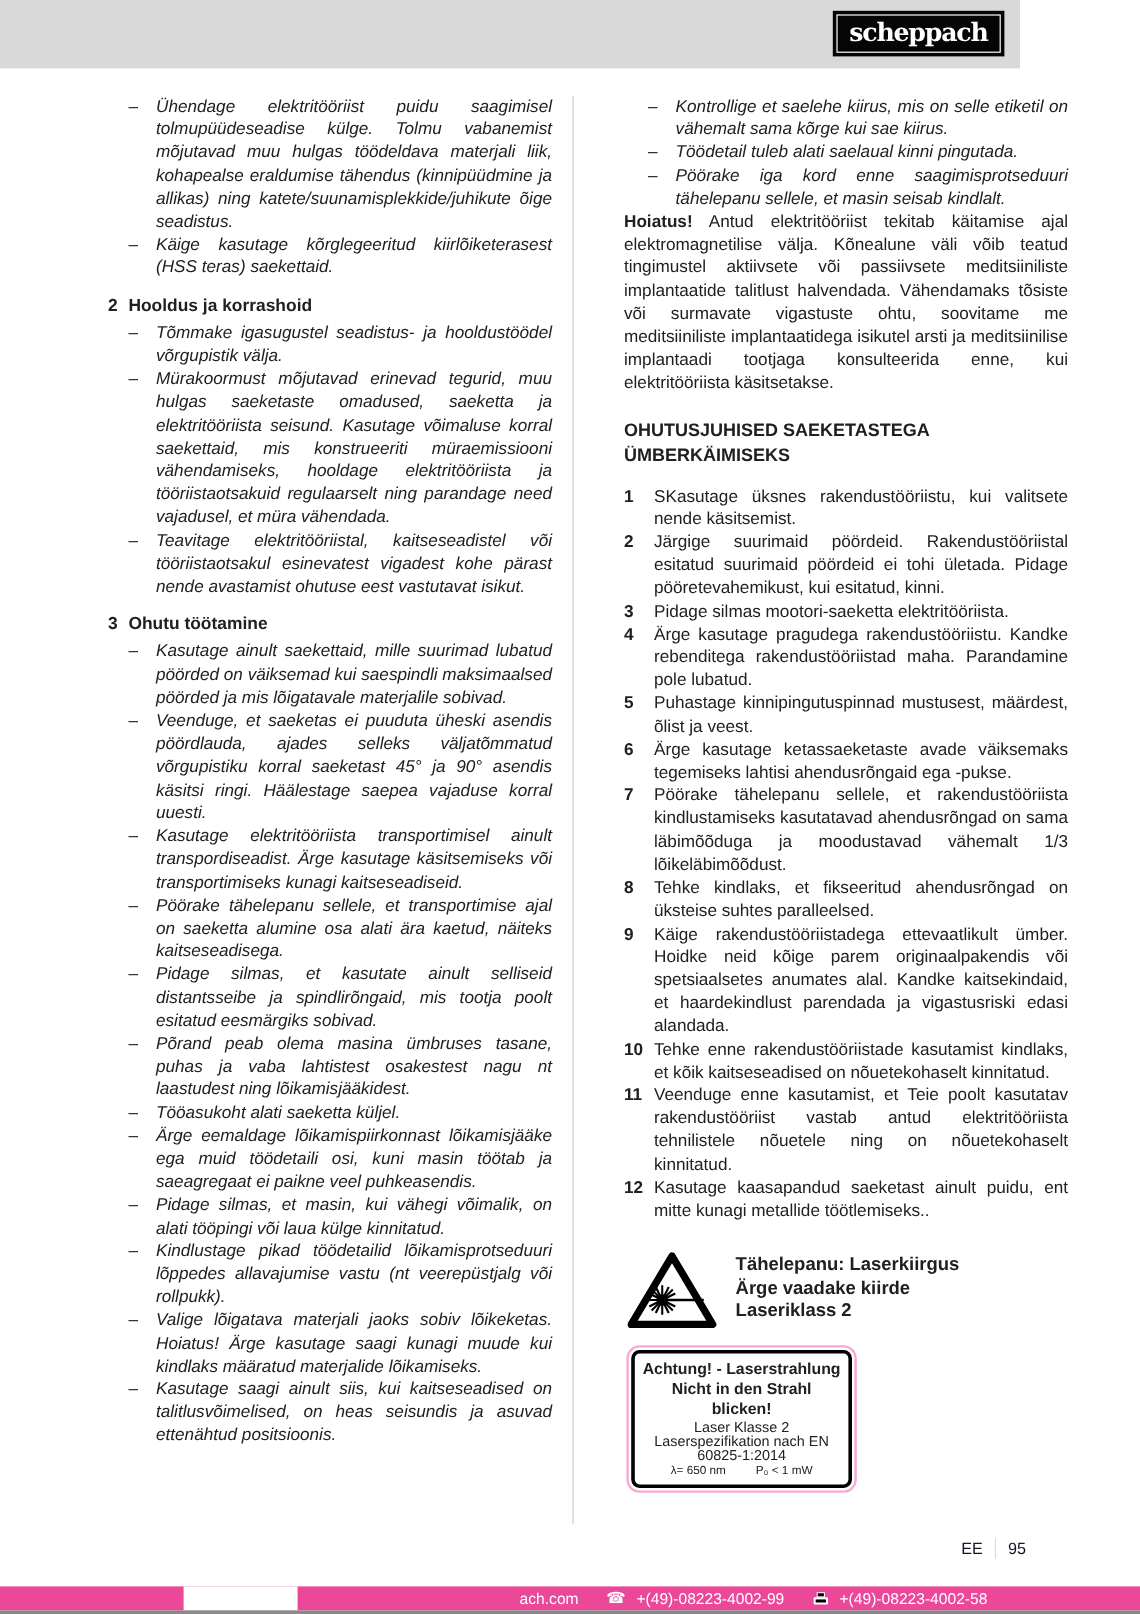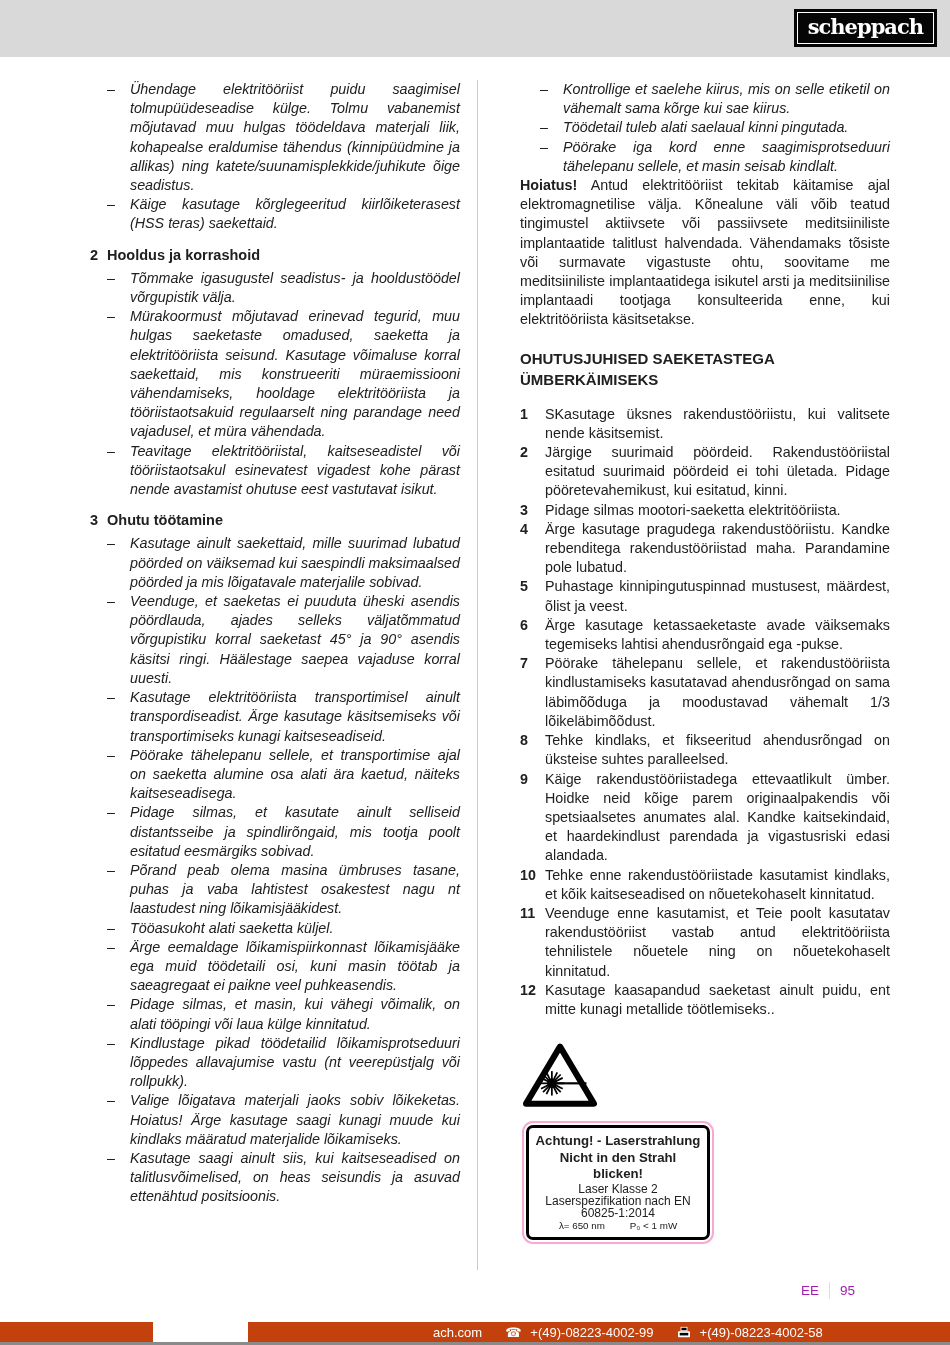--- a/index.html
+++ b/index.html
@@ -2,21 +2,21 @@
 <html><head>
 <meta charset="utf-8">
 <style>
   * { margin:0; padding:0; box-sizing:border-box; }
   html,body { background:#fff; }
   body {
     width:950px; height:1345px; position:relative; overflow:hidden;
     font-family:"Liberation Sans", sans-serif; color:#202020;
   }
   
-  .topbar { position:absolute; top:0; left:0; width:950px; height:57px; background:#d9d9d9; }
+  .topbar { position:absolute; top:0; left:0; width:850px; height:57px; background:#d9d9d9; }
   .logo { position:absolute; top:9px; right:13px; background:#050505; padding:3px; }
   .logo-inner { border:1px solid #fff; padding:1px 10px 4px; }
   .logo-text { color:#fff; font-family:"DejaVu Serif", serif; font-weight:bold;
                font-size:21px; letter-spacing:-1px; }
   
   .columns { position:absolute; top:80px; left:0; width:950px; }
   .divider { position:absolute; left:477px; top:0; width:1px; height:1190px; background:#ccc; }
   .col { position:absolute; top:0; font-size:14.3px; line-height:19.2px; }
   .col-left  { left:90px;  width:370px; }
   .col-right { left:520px; width:370px; }
@@ -49,24 +49,24 @@
 
   .laser-box { margin-top:13px; margin-left:2px; width:192px;
                border:2px solid #f9a8d4; border-radius:11px; padding:2px; background:#fff; }
   .laser-box-inner { border:3px solid #000; border-radius:7px; padding:5px 5px 5px; text-align:center; }
   .lb-bold  { font-weight:bold; font-size:13.2px; line-height:16.5px; }
   .lb-small { font-size:12px;  line-height:11.5px; margin-top:1px; }
   .lb-specs { display:flex; justify-content:space-evenly; font-size:9.8px; line-height:12px; margin-top:1px;text-align:center; }
 
   
   .pageno { position:absolute; top:1281px; right:95px; height:18px;
-            display:flex; align-items:center; gap:10px; font-size:13.5px; color:#a21caf; }
+            display:flex; align-items:center; gap:10px; font-size:13.5px; color:#0f172a; }
   .pageno .pipe { width:1px; height:17px; background:#ddd; }
 
-  .bottombar { position:absolute; left:0; bottom:3px; width:950px; height:20px; background:#c2410c; }
+  .bottombar { position:absolute; left:0; bottom:3px; width:950px; height:20px; background:#ec4899; }
   .bar-gap { position:absolute; left:153px; top:0; width:95px; height:20px; background:#fff; }
   .contact { position:absolute; left:433px; top:0; height:20px; display:flex; align-items:center;
              gap:9px; color:#fff; font-size:13px; white-space:nowrap; }
   .contact .sep { width:5px; }
   .glyph-icon { font-family:"DejaVu Sans", sans-serif; font-size:13px; }
   .fax-svg { width:14px; height:12px; display:block; }
   .bottomline { position:absolute; left:0; bottom:0; width:950px; height:3px; background:#8a8a8a; }
 </style>
 </head>
 <body>
@@ -283,20 +283,28 @@
           <line x1="31" y1="49" x2="57" y2="75"></line>
           <line x1="31" y1="75" x2="57" y2="49"></line>
           <line x1="36" y1="46" x2="52" y2="78"></line>
           <line x1="36" y1="78" x2="52" y2="46"></line>
           <line x1="28" y1="54" x2="60" y2="70"></line>
           <line x1="28" y1="70" x2="60" y2="54"></line>
         </g>
         <line x1="50" y1="62" x2="95" y2="62" stroke="#000" stroke-width="3.2"></line>
         <circle cx="44" cy="62" r="7" fill="#000"></circle>
       </svg>
+      <div class="laser-lines">
+
+          <div>Tähelepanu: Laserkiirgus</div>
+
+          <div>Ärge vaadake kiirde</div>
+
+          <div>Laseriklass 2</div>
+        </div>
     </div>
 
     <div class="laser-box">
       <div class="laser-box-inner">
         <div class="lb-bold">Achtung! - Laserstrahlung</div>
         <div class="lb-bold">Nicht in den Strahl blicken!</div>
         <div class="lb-small">Laser Klasse 2</div>
         <div class="lb-small">Laserspezifikation nach EN 60825-1:2014</div>
         <div class="lb-specs">
           <span>λ= 650 nm</span>

